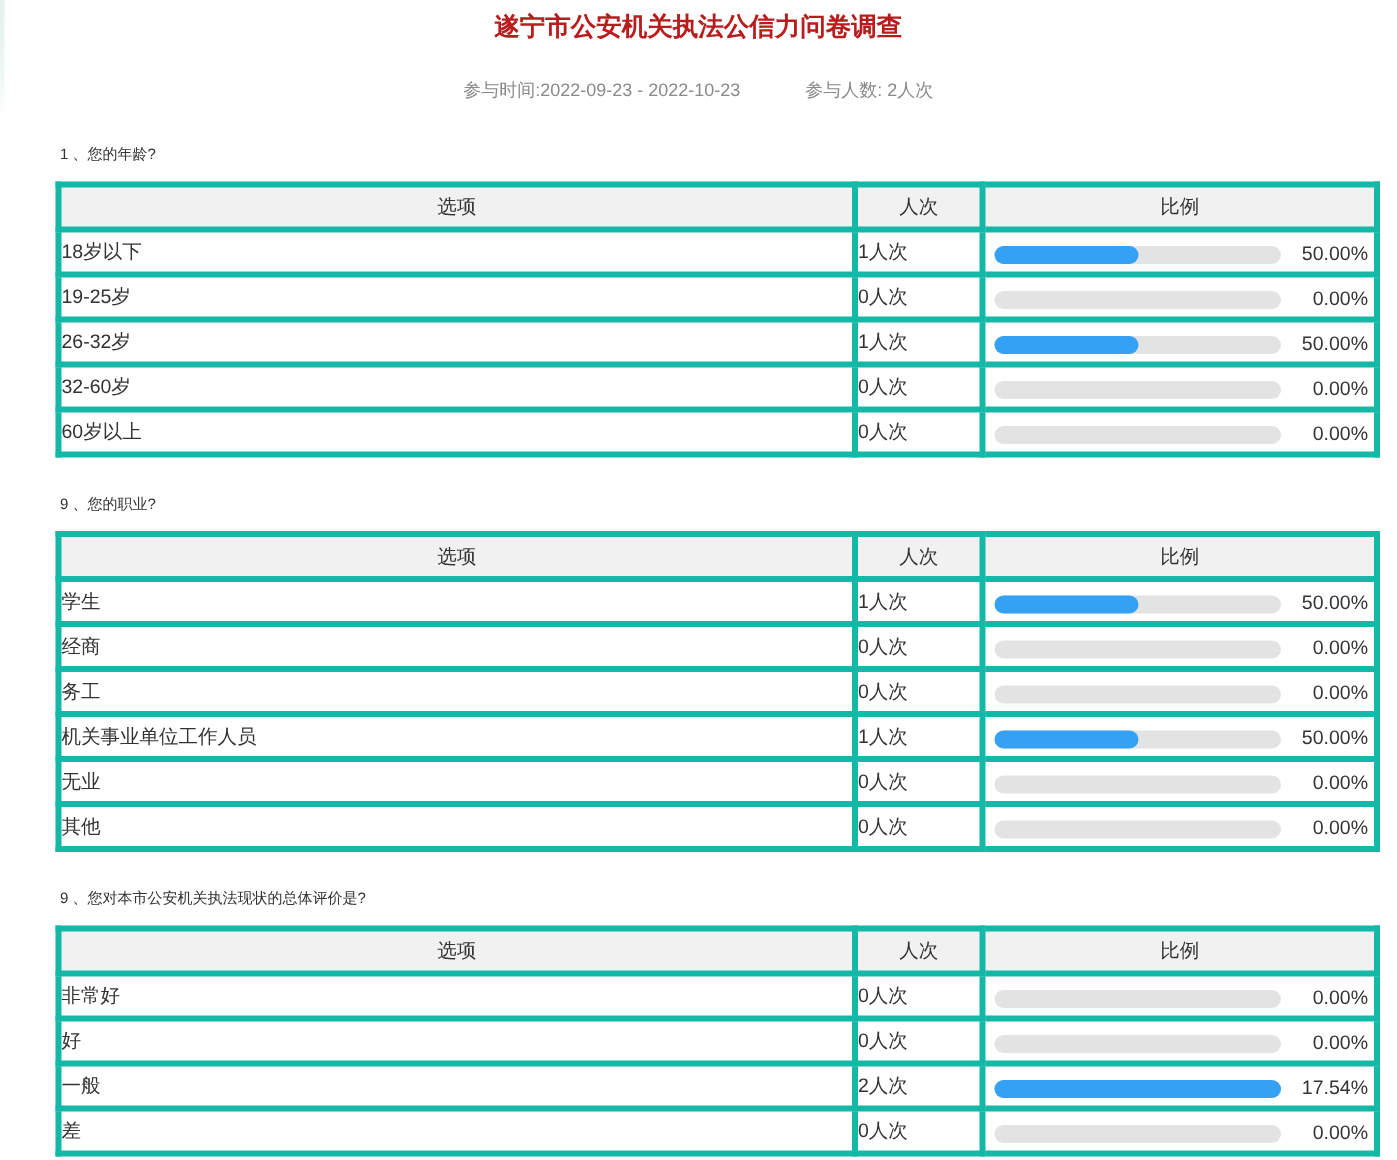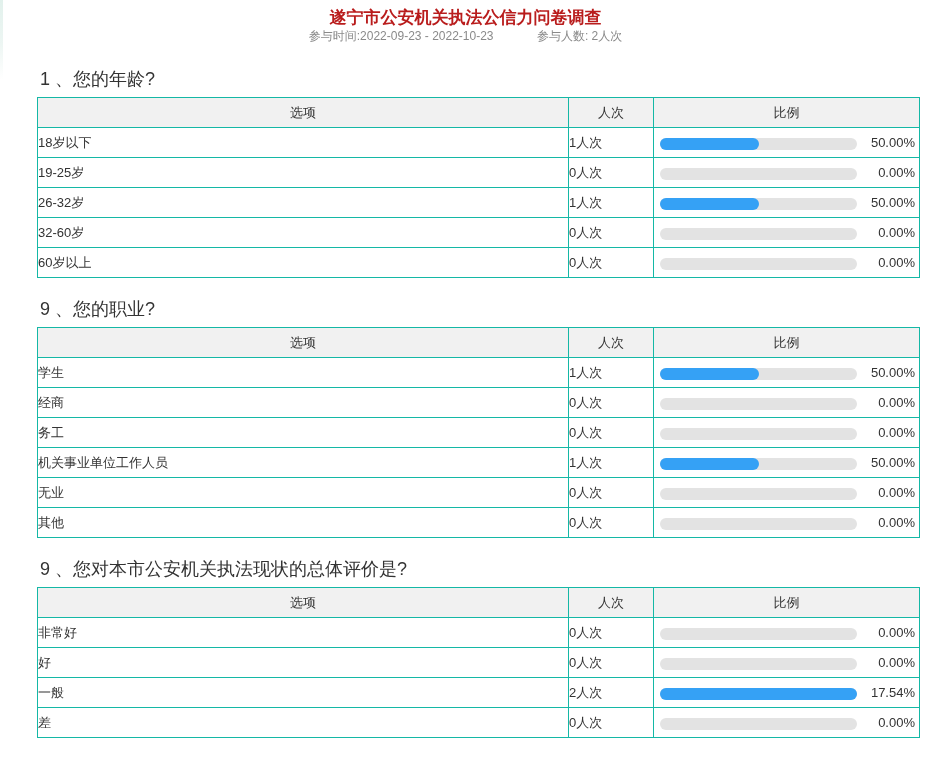--- a/index.html
+++ b/index.html
@@ -24,46 +24,47 @@
   .page-title {
     margin: 0;
     padding-top: 7px;
     text-align: center;
     font-size: 17px;
     font-weight: bold;
     line-height: 22px;
     color: #b91c1c;
   }
   .meta {
+    margin-top: 24px;
     text-align: center;
     font-size: 12px;
     color: #8a8a8a;
     line-height: 14px;
   }
   .meta .meta-item { display: inline-block; }
   .meta .meta-item + .meta-item { margin-left: 40px; }
 
   .content {
     margin: 0 11px 0 37px;
   }
   .q-label {
-    font-size: 18px;
+    font-size: 10px;
     color: #333333;
     line-height: 17px;
     margin: 23px 0 9px 3px;
   }
   .question:first-child .q-label { margin-top: 28px; }
 
   table.q-table {
     width: 100%;
     border-collapse: collapse;
     table-layout: fixed;
   }
   .q-table th, .q-table td {
-    border: 1px solid #14b8a6;
+    border: 4px solid #14b8a6;
     height: 30px;
     font-size: 13px;
     font-weight: normal;
     color: #333333;
     padding: 0;
     box-sizing: border-box;
   }
   .q-table th { background: #f1f1f1; text-align: center; }
   .col-opt  { width: 531px; }
   .col-cnt  { width: 85px; }

